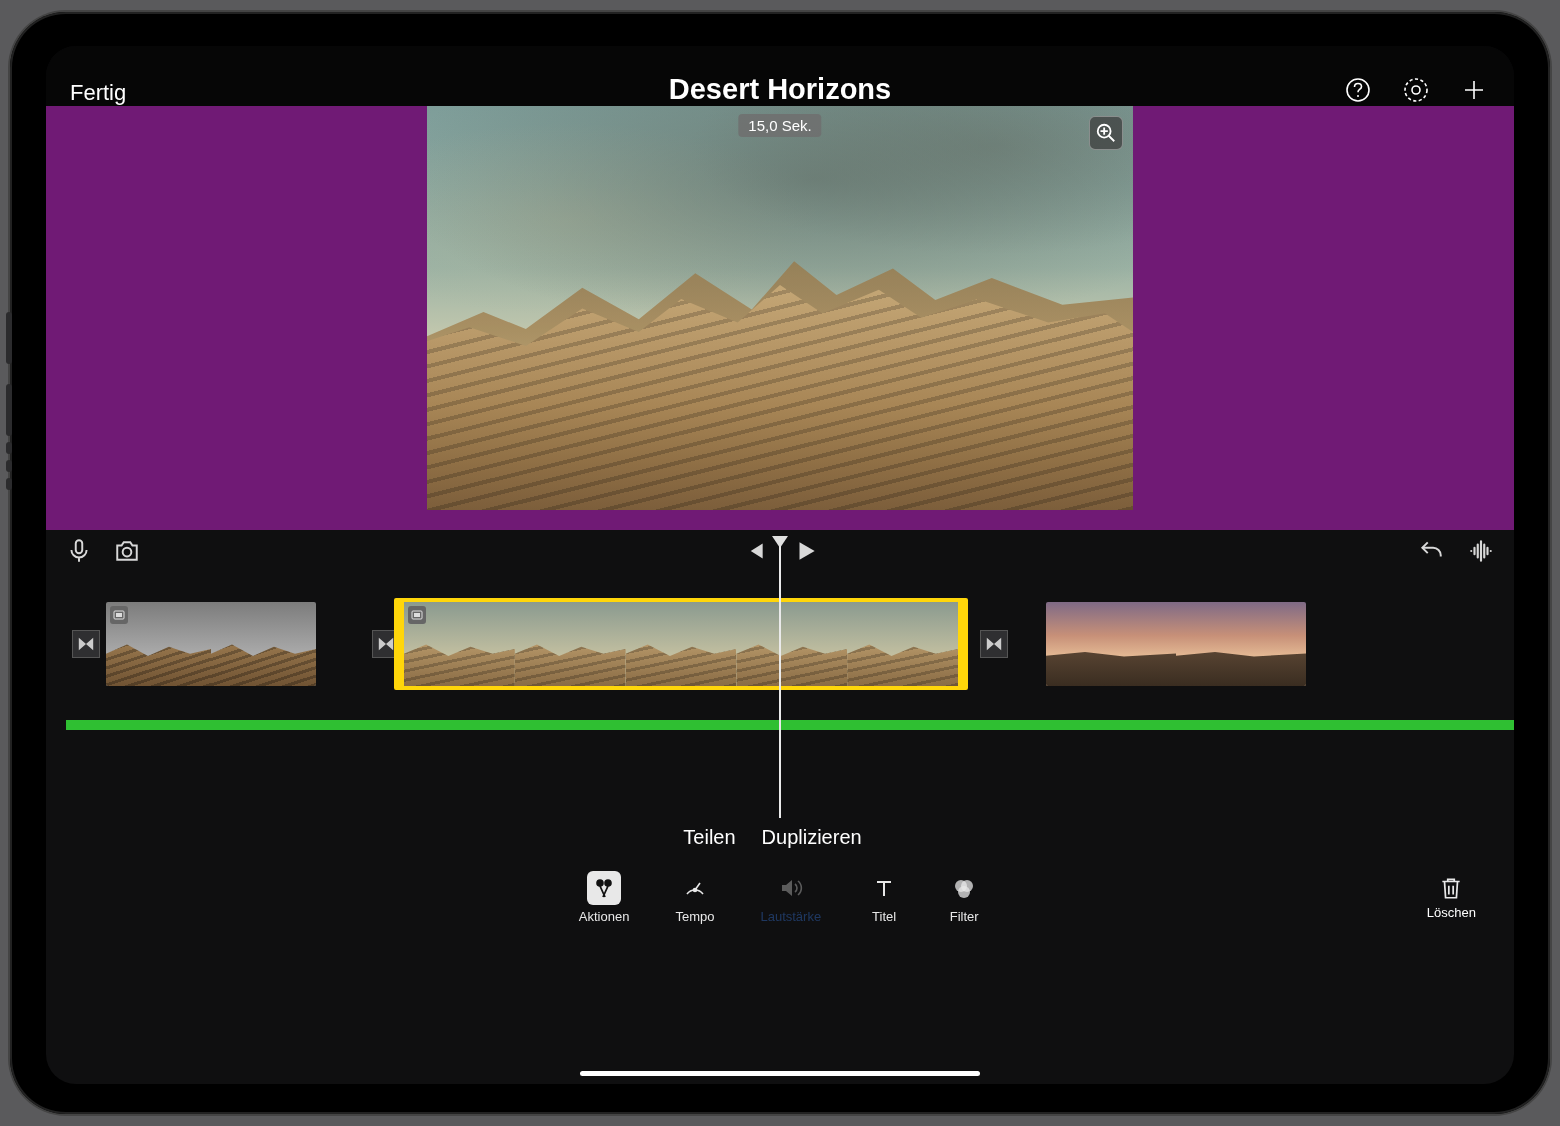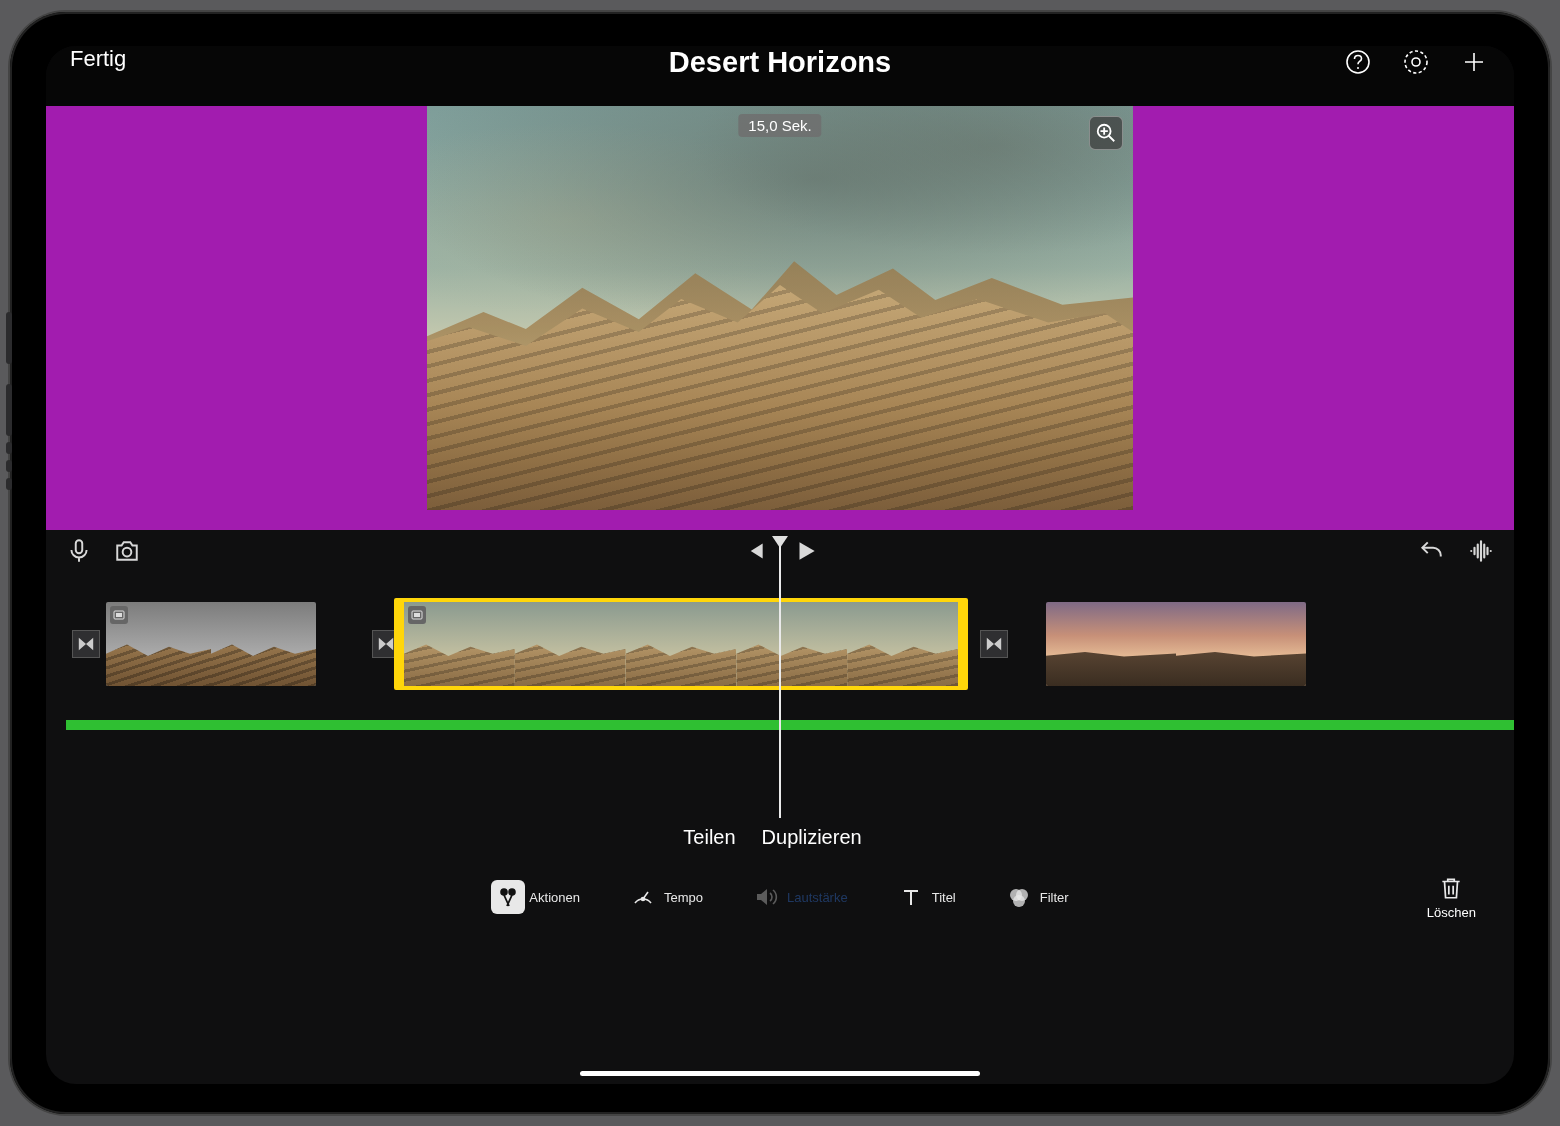--- a/index.html
+++ b/index.html
@@ -17,34 +17,34 @@
   .sb4 { left:-4px; top:448px; width:6px; height:12px; }
   .sb5 { left:-4px; top:466px; width:6px; height:12px; }
 
   .screen {
     width: 100%; height: 100%; background:#0f0f10; border-radius: 30px; overflow:hidden; position:relative;
   }
 
   
   .topbar {
     position:absolute; left:0; right:0; top:0; height:60px;
-    display:flex; align-items:flex-start; padding:0 24px;
+    display:flex; align-items:flex-end; padding:0 24px;
     background: rgba(0,0,0,0.6);
   }
   .topbar .left { flex:0 0 260px; }
   .topbar .center { flex:1; text-align:center; font-size:29px; font-weight:600; }
   .topbar .right { flex:0 0 260px; display:flex; justify-content:flex-end; gap:26px; align-items:center; }
   .done-btn { font-size:22px; font-weight:500; }
   .icon-btn { width:32px; height:32px; display:flex; align-items:center; justify-content:center; cursor:pointer; }
   .icon-btn svg { width:28px; height:28px; stroke:#fff; fill:none; stroke-width:1.6; }
 
   
   .preview-wrap {
     position:absolute; top:60px; left:0; right:0; height:424px;
-    display:flex; justify-content:center; background:#a21caf;
+    display:flex; justify-content:center; background:#701a75;
   }
   .preview {
     width:706px; height:404px; position:relative; margin-top:0; overflow:hidden;
   }
   .preview .sky {
     position:absolute; inset:0;
     background:
       radial-gradient(ellipse 900px 400px at 10% 120%, rgba(255,245,200,0.55), transparent 55%),
       linear-gradient(to bottom, #7e9d99 0%, #8aa8a1 20%, #9cb3a5 40%, #c5c9ae 58%, #d7d3b0 65%);
   }
@@ -152,21 +152,21 @@
   .context-row {
     position:absolute; left:0; right:15px; top:780px; height:34px;
     display:flex; justify-content:center; gap:26px; font-size:20px;
   }
 
   
   .bottombar {
     position:absolute; left:0; right:0; top:820px; height:62px;
     display:flex; align-items:center; justify-content:center; gap:46px;
   }
-  .tool { display:flex; flex-direction:row; align-items:center; gap:4px; }
+  .tool { display:flex; flex-direction:column; align-items:center; gap:4px; }
   .tool .tbox { width:34px; height:34px; display:flex; align-items:center; justify-content:center; border-radius:6px; }
   .tool.active .tbox { background:#e8e8e8; }
   .tool.active svg { stroke:#111 !important; fill:#111 !important; }
   .tool svg { width:24px; height:24px; stroke:#e8e8e8; fill:none; stroke-width:1.6; }
   .tool.filled svg { fill:#e8e8e8; stroke:none; }
   .tool.dim { opacity:0.35; }
   .tool .tlabel { font-size:13px; color:#e8e8e8; }
   .tool.dim .tlabel { color:#3b82f6; }
   .delete-tool { position:absolute; right:38px; display:flex; flex-direction:column; align-items:center; gap:4px;margin-left:40px; }
   .delete-tool svg { width:26px; height:26px; stroke:#e8e8e8; fill:none; stroke-width:1.6; }

